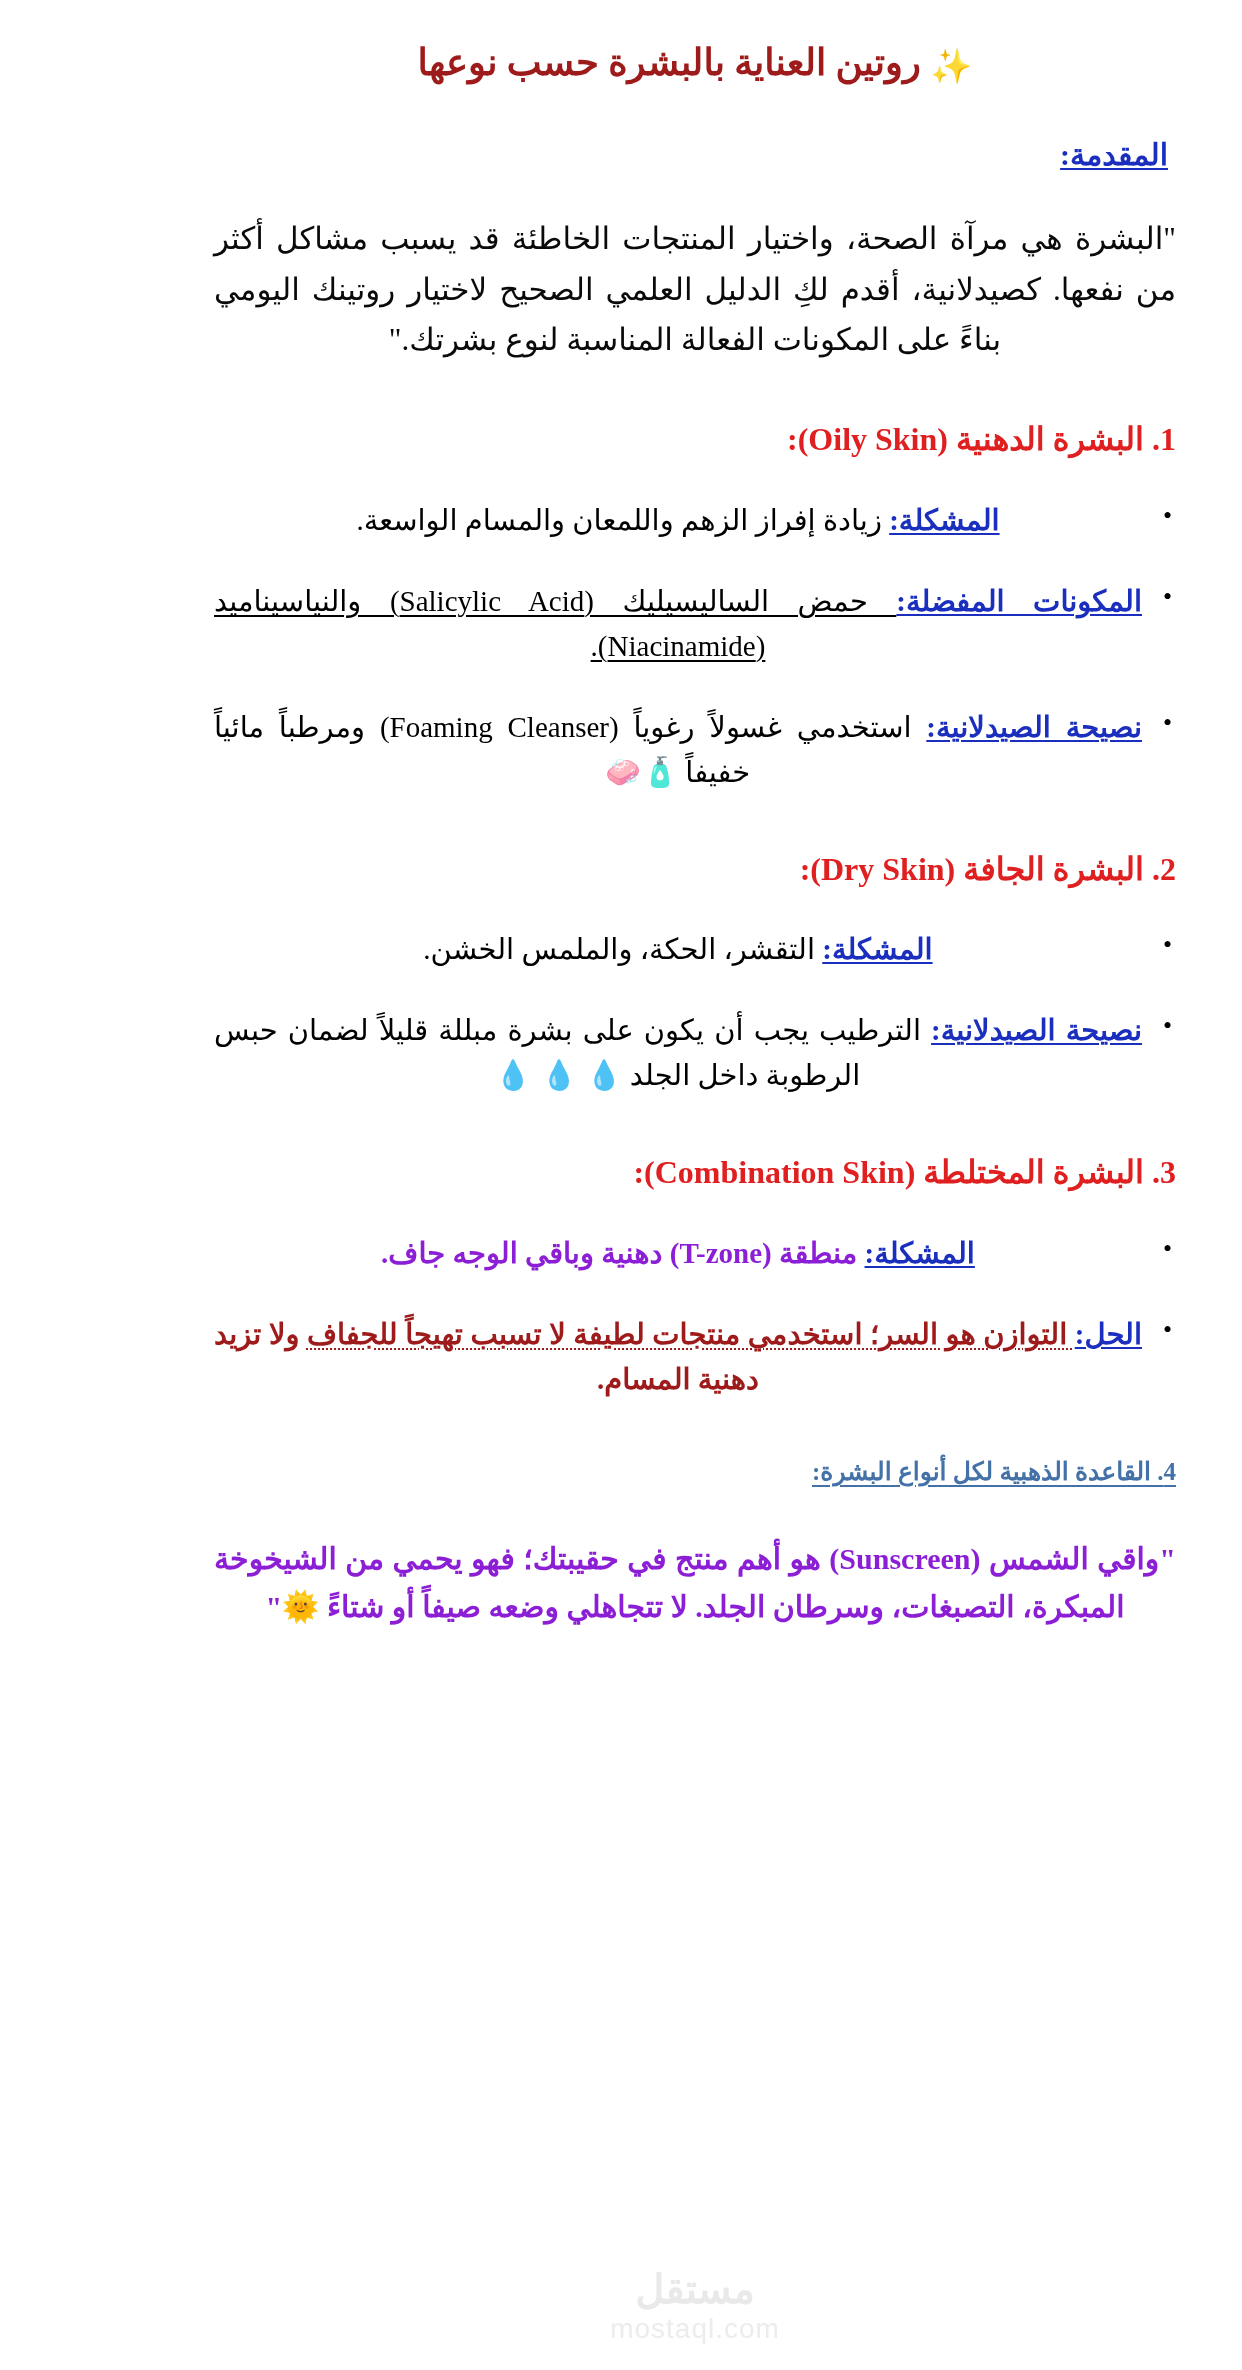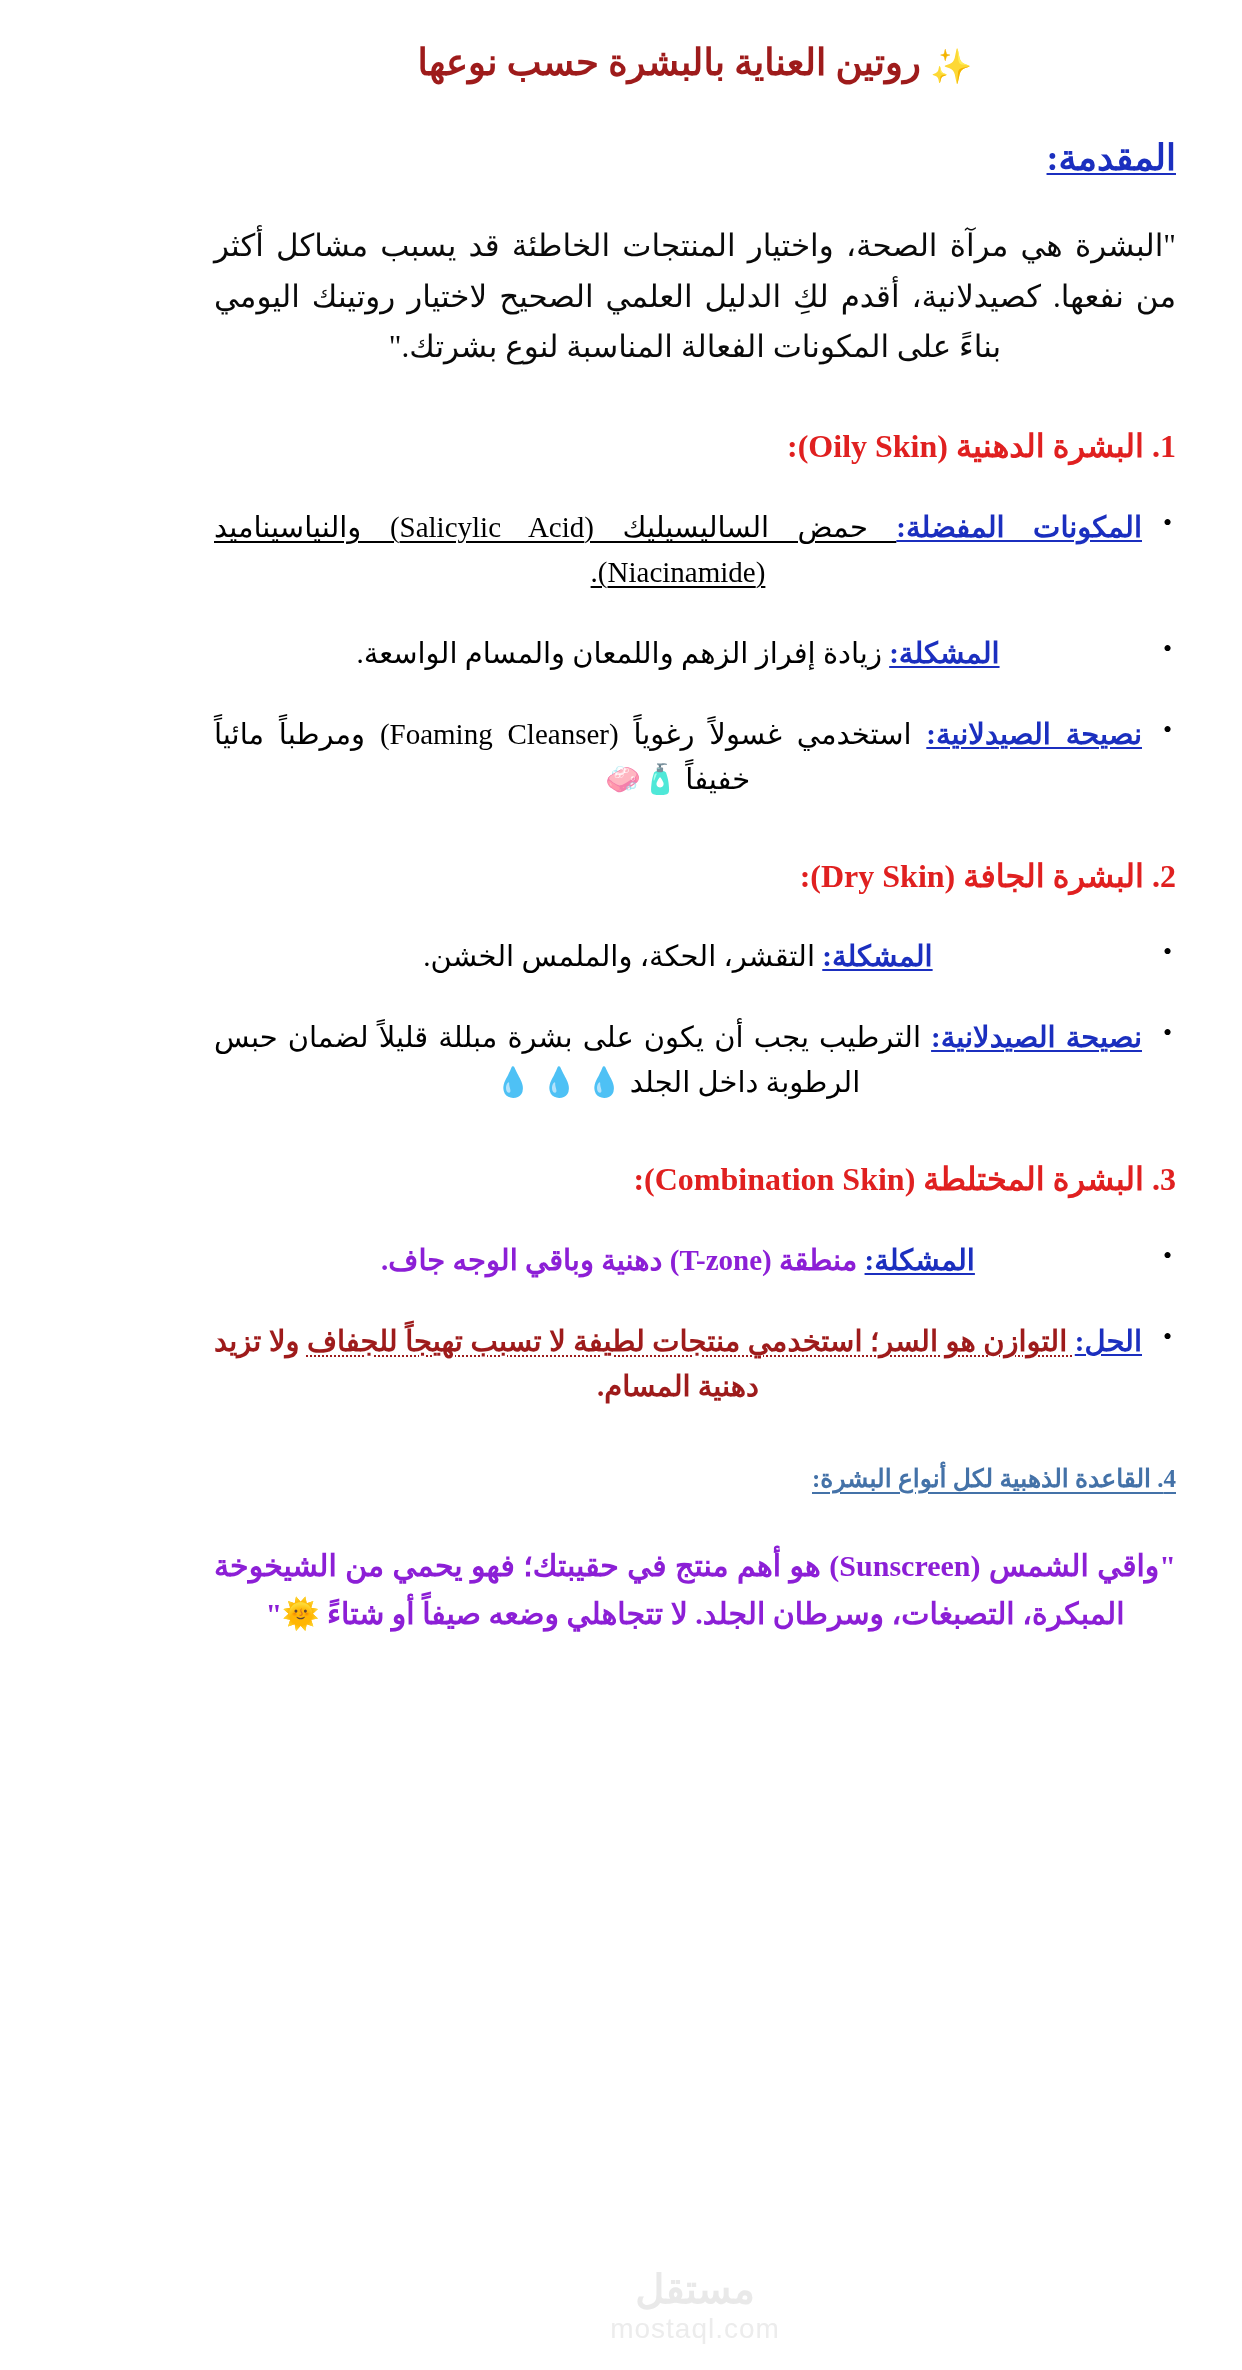--- a/index.html
+++ b/index.html
@@ -36,23 +36,23 @@
   }
   .doc-title .sparkle {
     font-size: 34px;
     vertical-align: middle;
   }
 
   
   .intro-heading {
     color: #1B2FBF;
     font-weight: bold;
-    font-size: 36px;
+    font-size: 30px;
     text-align: right;
-    margin: 48px 0 0 0;
+    margin: 48px 8px 0 0;
     text-decoration: underline;
     text-decoration-thickness: 2px;
     text-underline-offset: 3px;
   }
 
   
   .intro-par {
     font-size: 31px;
     line-height: 1.62;
     text-align: justify;
@@ -176,24 +176,24 @@
 
   <div class="intro-heading">المقدمة:</div>
 
   <p class="intro-par">"البشرة هي مرآة الصحة، واختيار المنتجات الخاطئة قد يسبب مشاكل أكثر من نفعها. كصيدلانية، أقدم لكِ الدليل العلمي الصحيح لاختيار روتينك اليومي بناءً على المكونات الفعالة المناسبة لنوع بشرتك."</p>
 
   <div class="sec-heading red">
     <span>1</span><span>. البشرة الدهنية (Oily Skin):</span>
   </div>
   <ul class="bullets">
     <li>
+      <span class="lbl">المشكلة:</span><span> زيادة إفراز الزهم واللمعان والمسام الواسعة.</span>
+    </li>
+    <li>
       <span class="lbl">المكونات المفضلة:</span><span class="u-solid"> حمض الساليسيليك (Salicylic Acid) والنياسيناميد (Niacinamide).</span>
-    </li>
-    <li>
-      <span class="lbl">المشكلة:</span><span> زيادة إفراز الزهم واللمعان والمسام الواسعة.</span>
     </li>
     <li>
       <span class="lbl">نصيحة الصيدلانية:</span><span> استخدمي غسولاً رغوياً (Foaming Cleanser) ومرطباً مائياً خفيفاً</span>
       <span class="emoji">🧴🧼</span>
     </li>
   </ul>
 
   <div class="sec-heading red">
     <span>2</span><span>. البشرة الجافة (Dry Skin):</span>
   </div>

